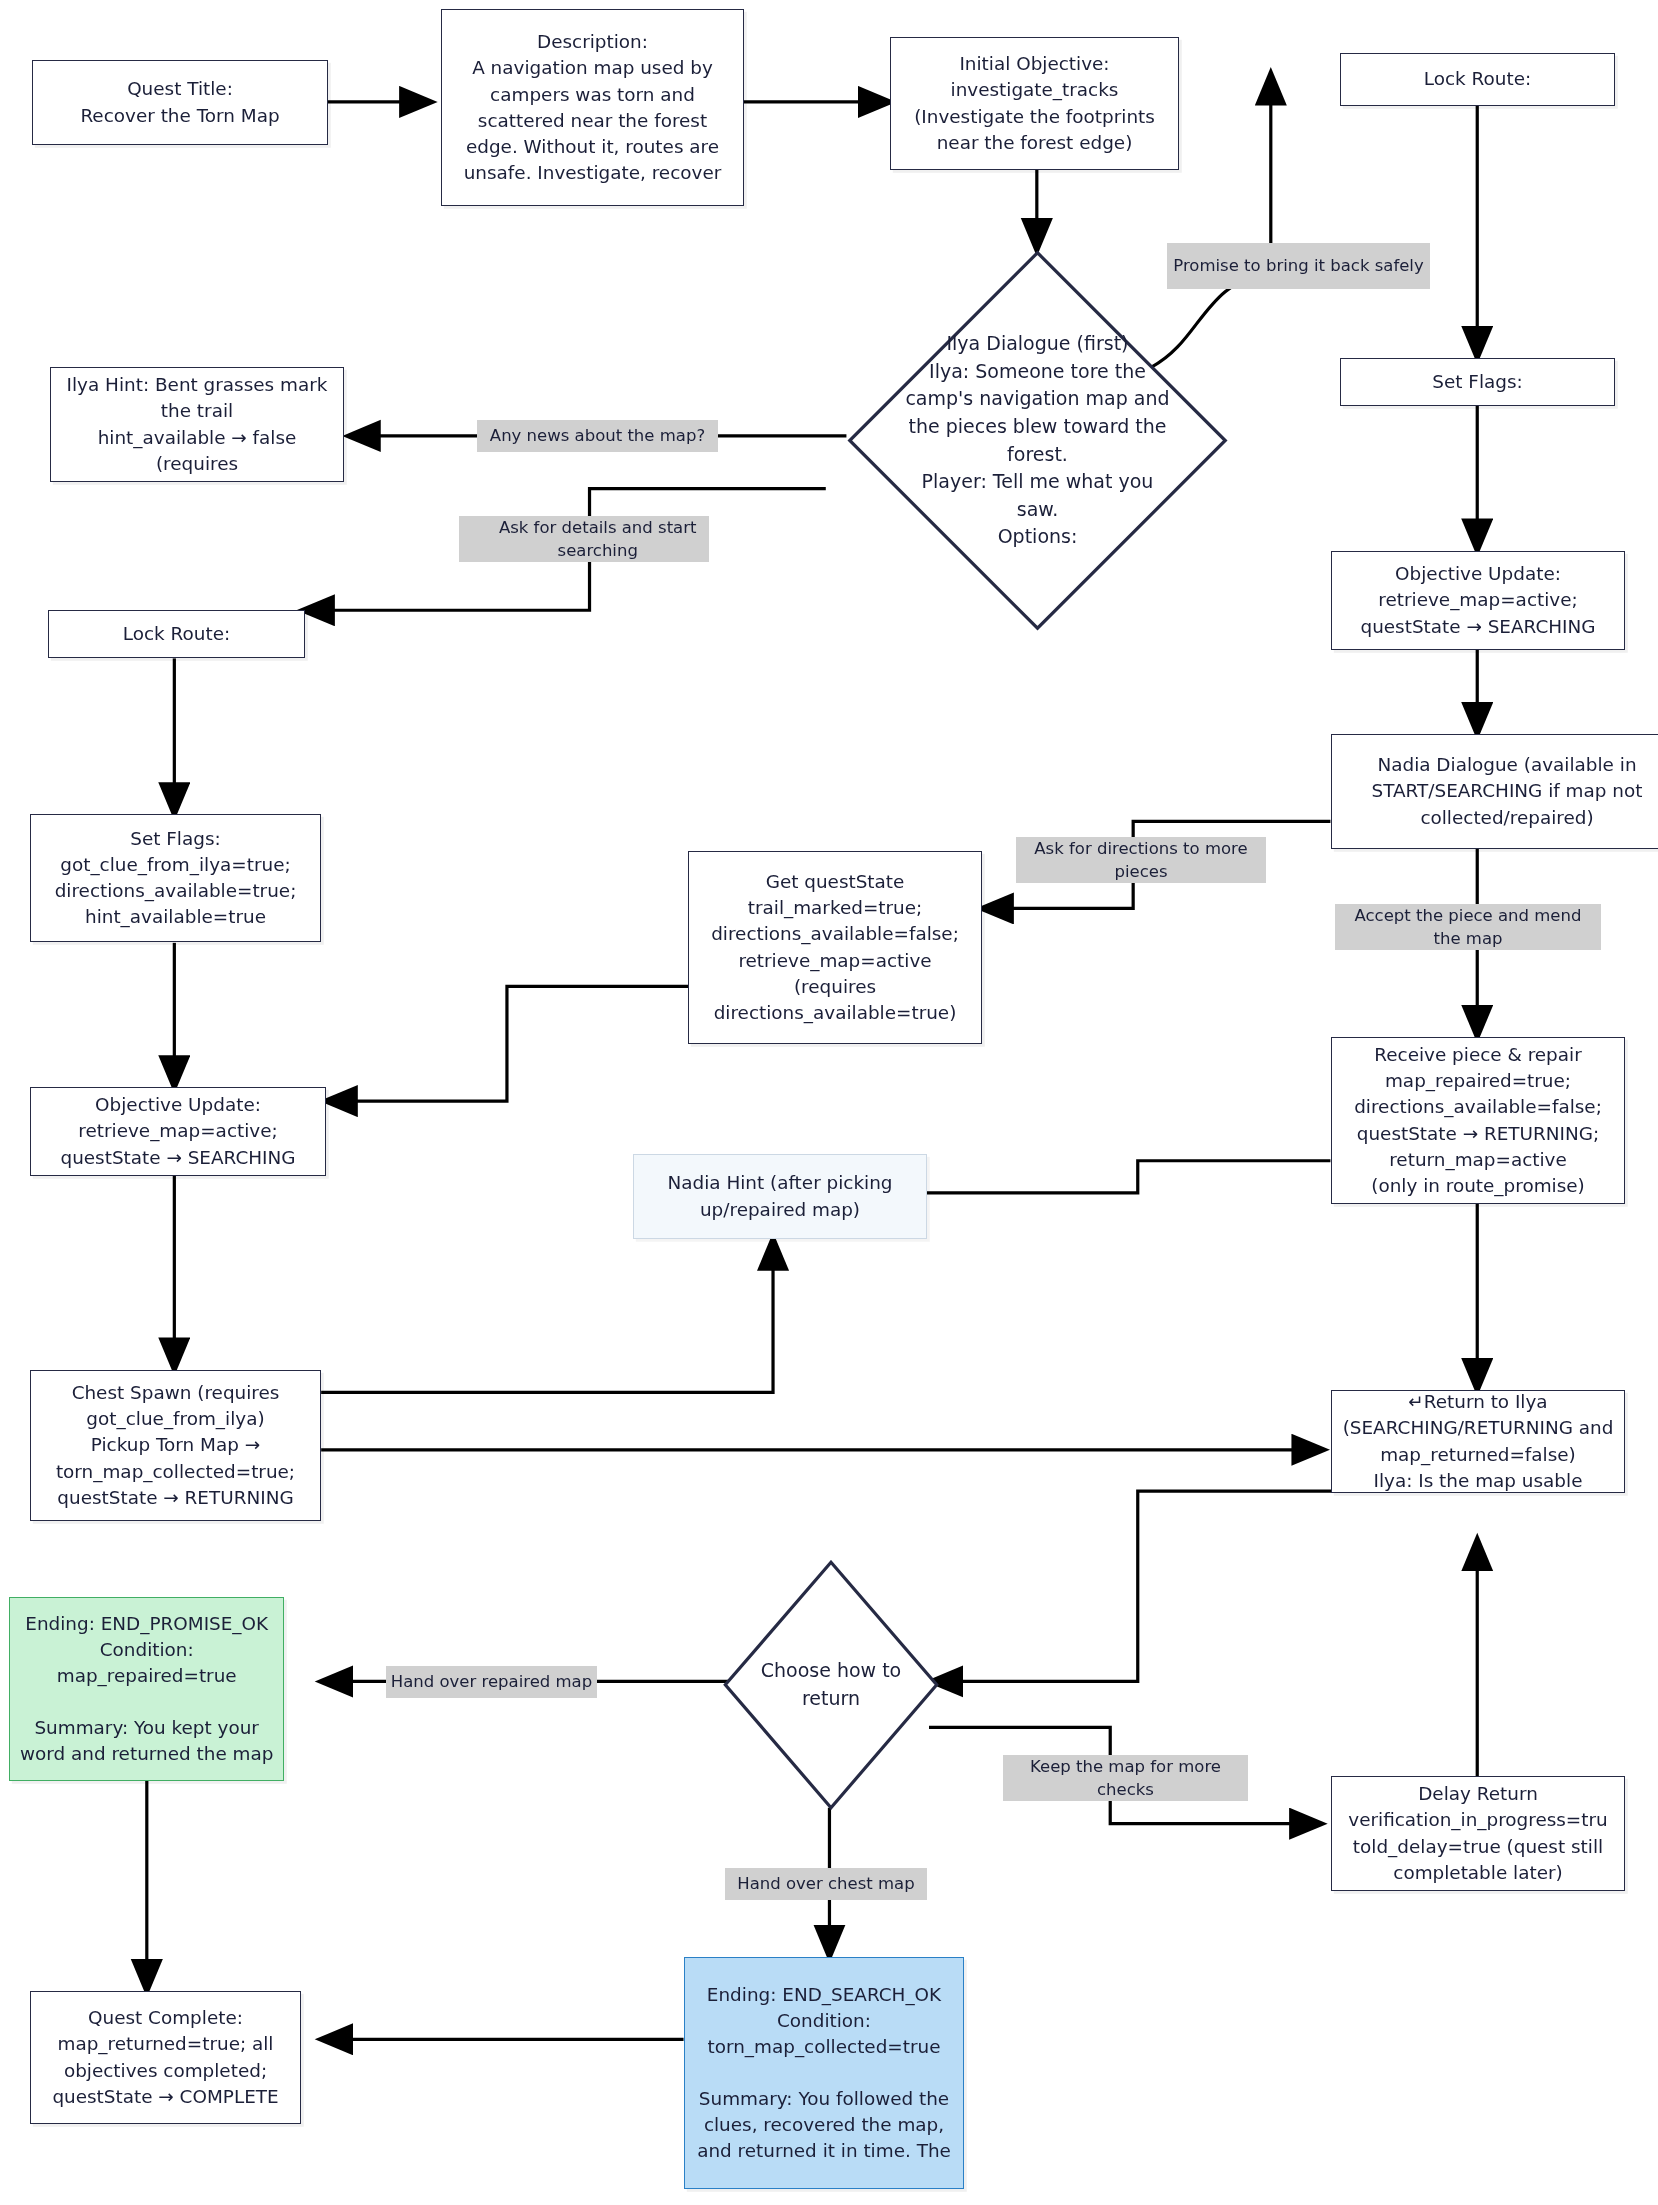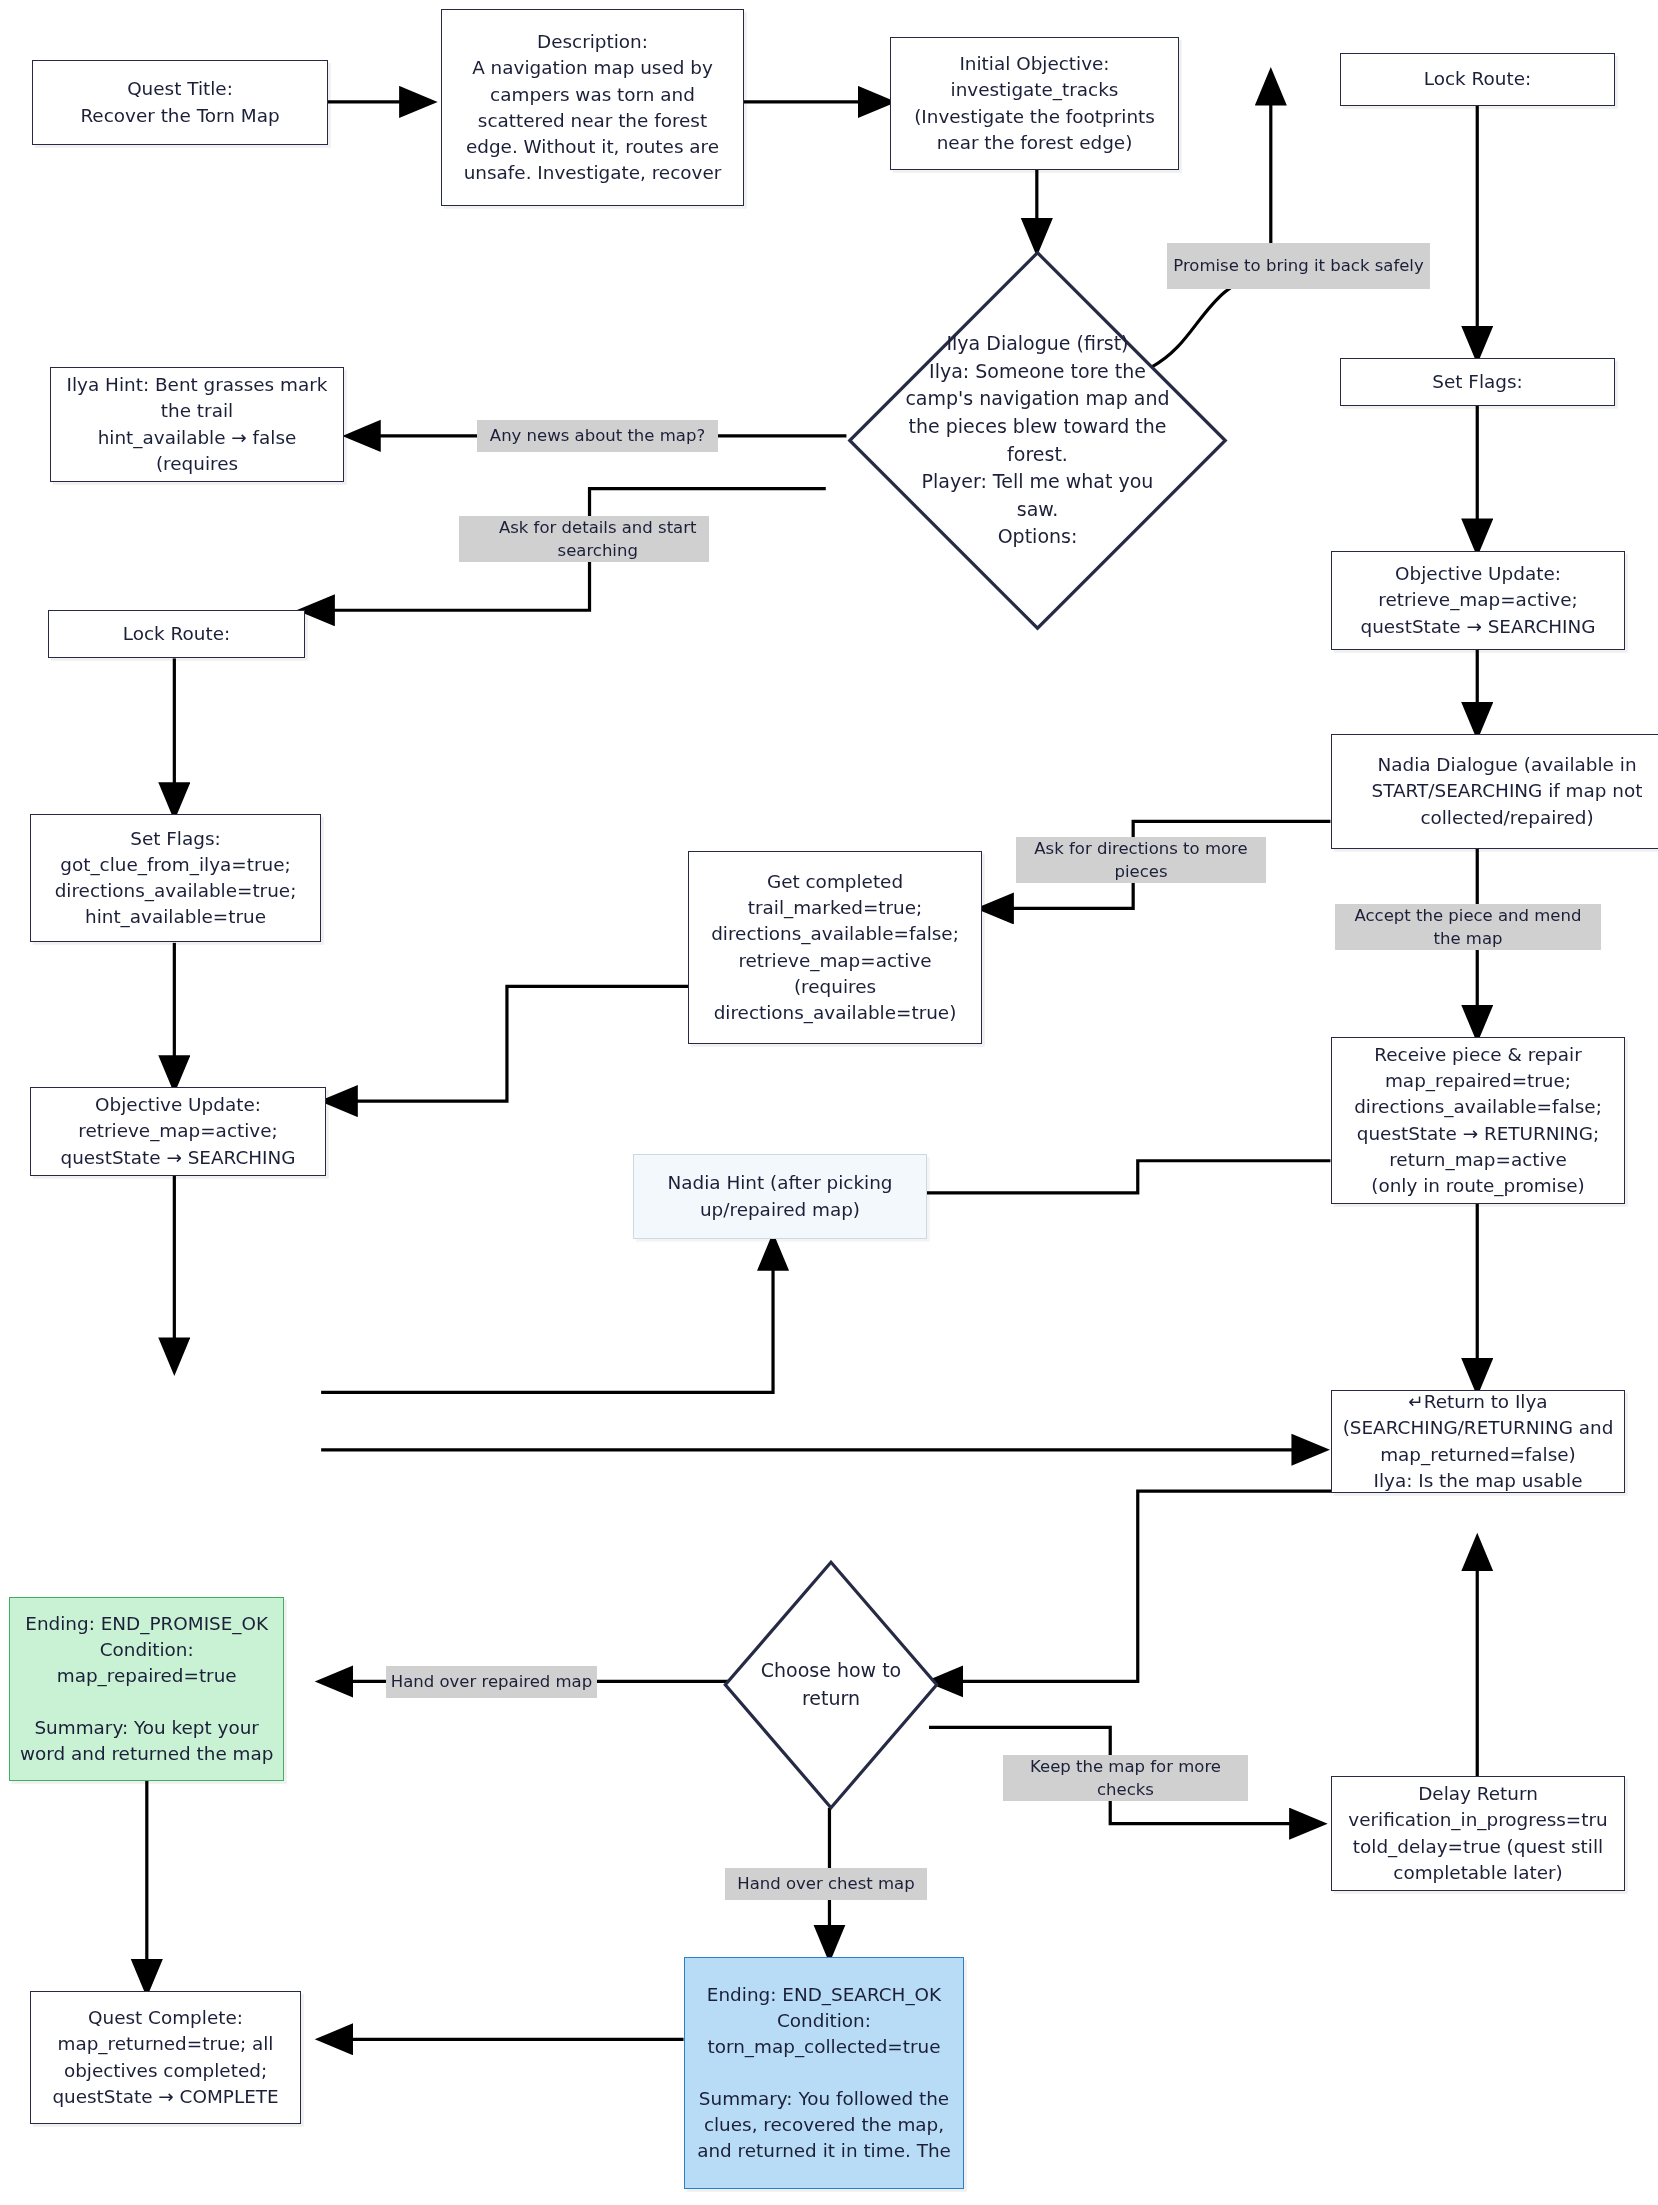--- a/index.html
+++ b/index.html
@@ -186,32 +186,36 @@
 hint_available → false
 (requires</div>
 
   <div class="node" style="left:48px;top:610px;width:257px;height:48px;">Lock Route:</div>
 
   <div class="node" style="left:30px;top:814px;width:291px;height:128px;">Set Flags:
 got_clue_from_ilya=true;
 directions_available=true;
 hint_available=true</div>
 
-  <div class="node" style="left:688px;top:851px;width:294px;height:193px;">Get completed
+  <div class="node" style="left:688px;top:851px;width:294px;height:193px;">Get questState
 trail_marked=true;
 directions_available=false;
 retrieve_map=active
 (requires directions_available=true)</div>
 
   <div class="node" style="left:30px;top:1087px;width:296px;height:89px;">Objective Update:
 retrieve_map=active;
 questState → SEARCHING</div>
 
   <div class="node hint" style="left:633px;top:1154px;width:294px;height:85px;">Nadia Hint (after picking up/repaired map)</div>
 
+  <div class="node" style="left:30px;top:1370px;width:291px;height:151px;">Chest Spawn (requires got_clue_from_ilya)
+Pickup Torn Map →
+torn_map_collected=true;
+questState → RETURNING</div>
 
   <div class="node" style="left:1331px;top:1390px;width:294px;height:103px;">↵Return to Ilya
 (SEARCHING/RETURNING and map_returned=false)
 Ilya: Is the map usable</div>
 
   <div class="node diamond" style="left:723px;top:1560px;width:216px;height:250px;">
     <svg class="dshape" viewBox="0 0 470 545" preserveAspectRatio="none">
       <polygon points="235,5 465,272 235,540 5,272" fill="#ffffff" stroke="#262a44" stroke-width="7"></polygon>
     </svg>
     <div class="dtext">Choose how to return</div>

